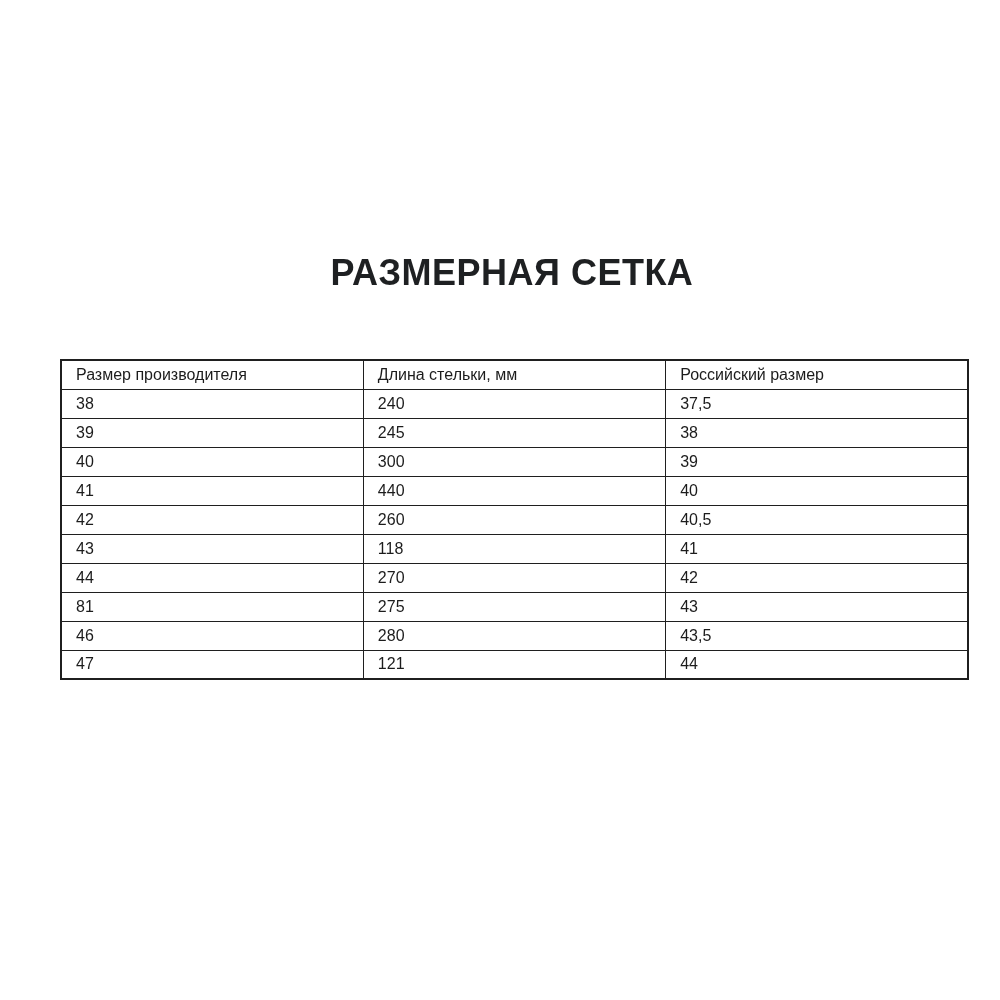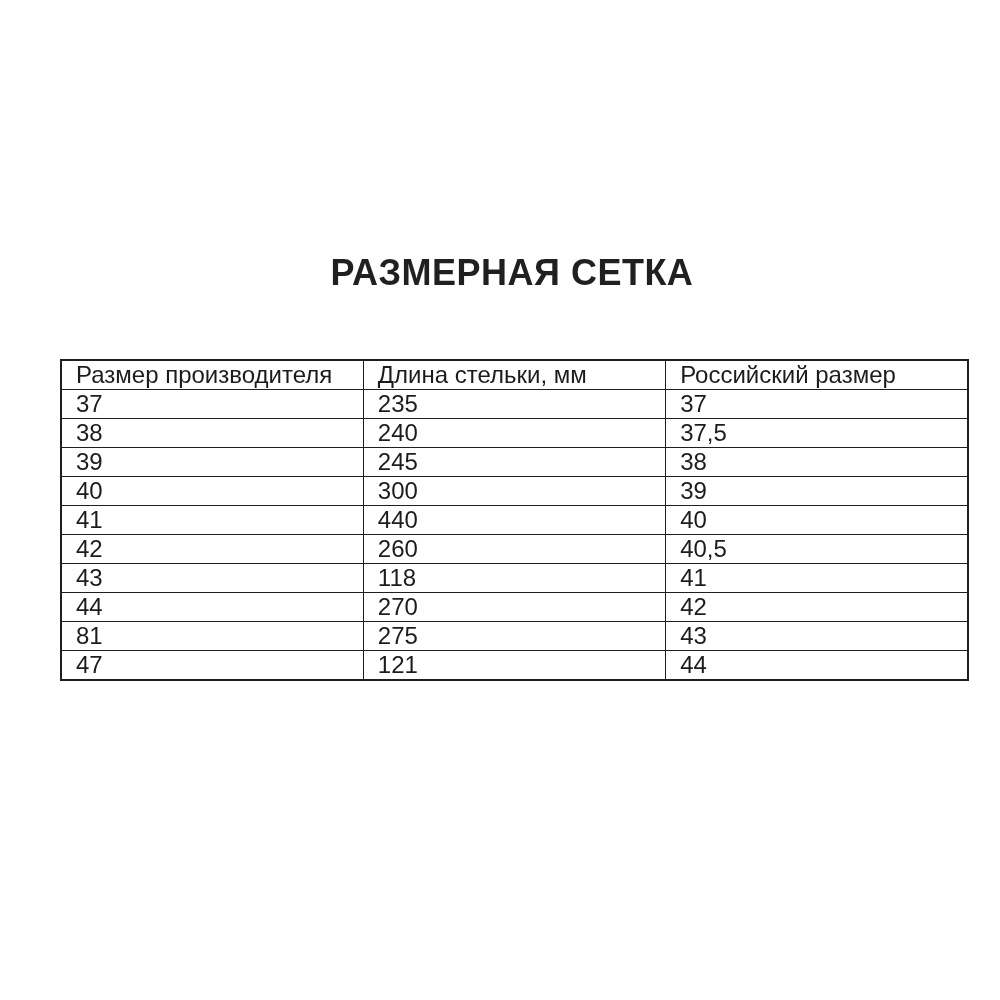--- a/index.html
+++ b/index.html
@@ -36,21 +36,21 @@
     width: 909px;
     border-collapse: collapse;
     table-layout: fixed;
     border: 2px solid #1f1f1f;
   }
   table.size-grid th,
   table.size-grid td {
     border: 1px solid #1f1f1f;
     height: 29px;
     padding: 0 6px 0 14px;
-    font-size: 24px;
+    font-size: 16px;
     font-weight: 400;
     text-align: left;
     vertical-align: middle;
     white-space: nowrap;
     overflow: hidden;
     color: #1c1c1c;
   }
   table.size-grid col { width: 33.333%; }
 </style>
 </head>
@@ -67,25 +67,20 @@
         <col>
       </colgroup>
     <thead>
       <tr>
         <th>Размер производителя</th>
         <th>Длина стельки, мм</th>
         <th>Российский размер</th>
       </tr>
     </thead>
     <tbody>
-      <tr>
-        <td>37</td>
-        <td>235</td>
-        <td>37</td>
-      </tr>
       <tr>
         <td>38</td>
         <td>240</td>
         <td>37,5</td>
       </tr>
       <tr>
         <td>39</td>
         <td>245</td>
         <td>38</td>
       </tr>
@@ -113,20 +108,25 @@
         <td>44</td>
         <td>270</td>
         <td>42</td>
       </tr>
       <tr>
         <td>81</td>
         <td>275</td>
         <td>43</td>
       </tr>
       <tr>
+        <td>46</td>
+        <td>280</td>
+        <td>43,5</td>
+      </tr>
+      <tr>
         <td>47</td>
         <td>121</td>
         <td>44</td>
       </tr>
     </tbody>
   </table>
 
 </div>
 
 </body></html>

